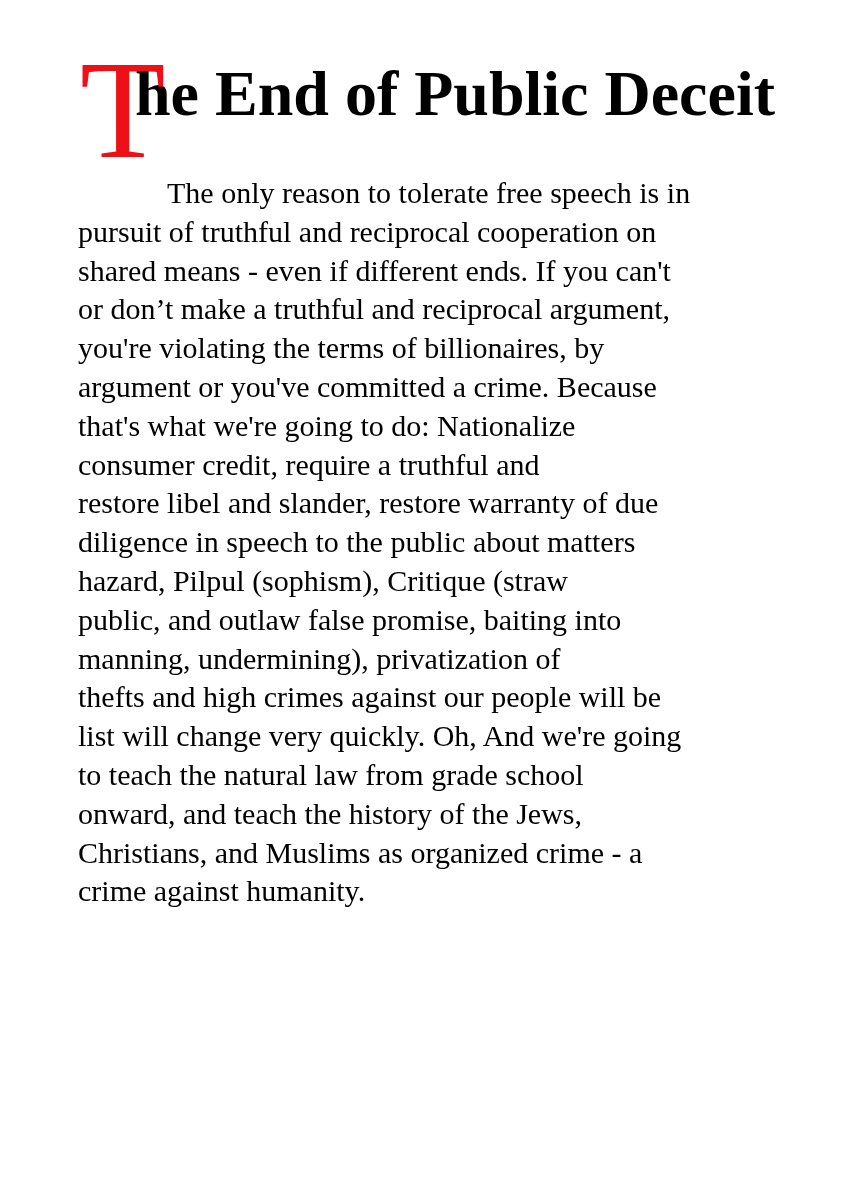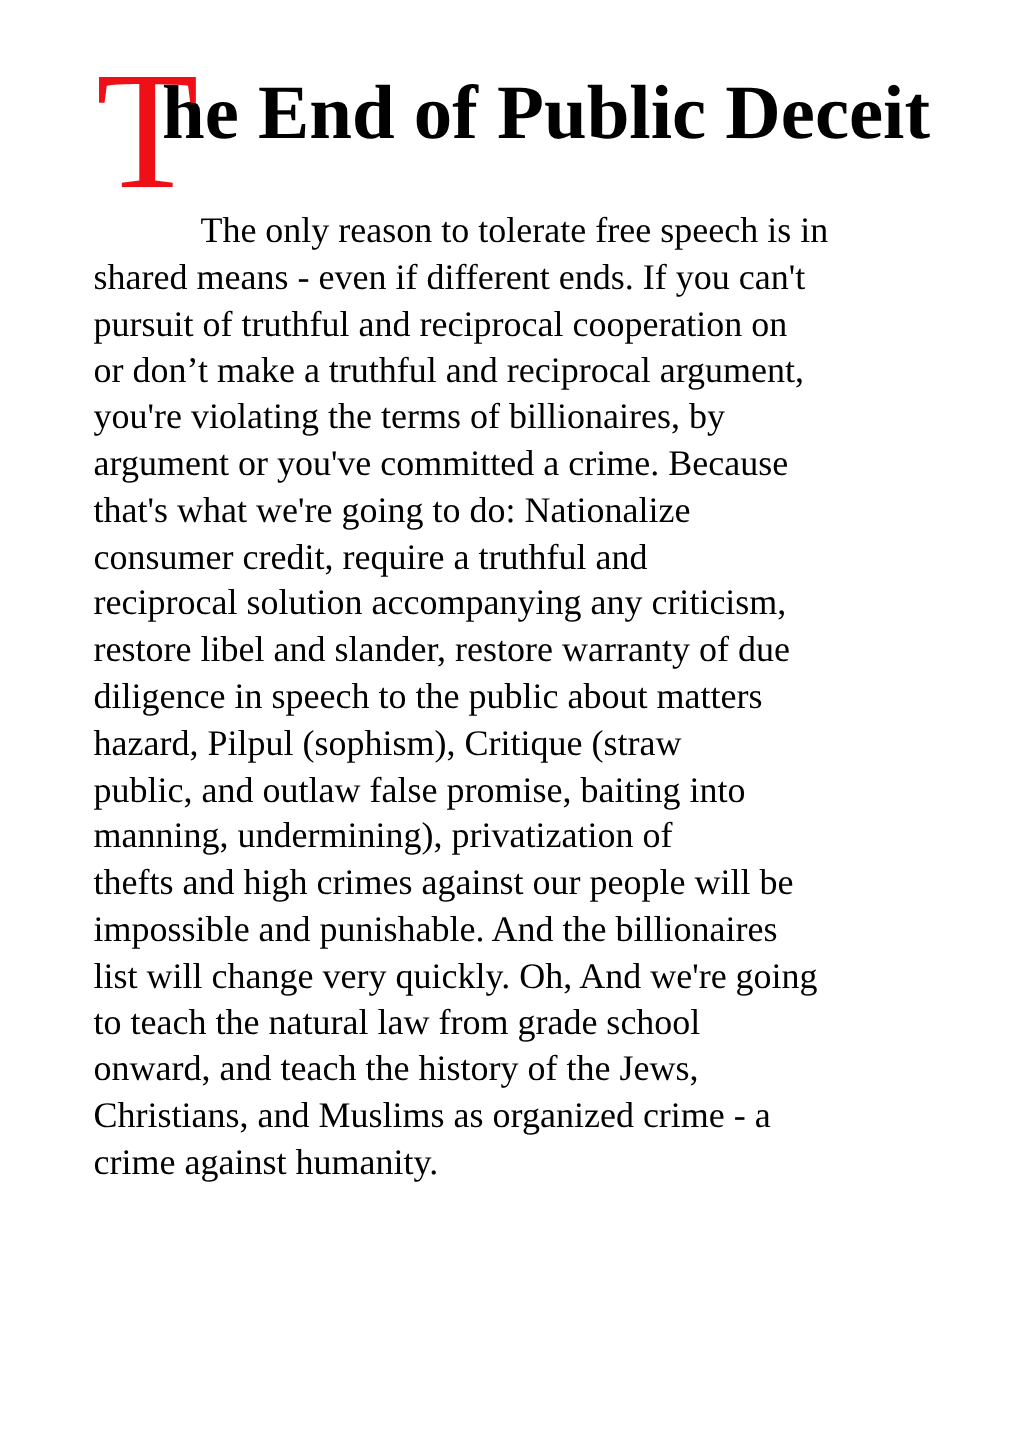--- a/index.html
+++ b/index.html
@@ -49,34 +49,32 @@
 </head>
 <body style="background: rgb(255, 255, 255);">
 
 <div class="page" style="color: rgb(0, 0, 0);">
   <span class="dropcap" style="color: rgb(238, 15, 23);">T</span>
   <h1 class="title">
     <span>he End of Public Deceit</span>
   </h1>
   <div class="body-text">
       <span class="line">The only reason to tolerate free speech is in</span>
+      <span class="line">pursuit of truthful and reciprocal cooperation on</span>
       <span class="line">shared means - even if different ends. If you can't</span>
-      <span class="line">pursuit of truthful and reciprocal cooperation on</span>
       <span class="line">or don’t make a truthful and reciprocal argument,</span>
       <span class="line">you're violating the terms of billionaires, by</span>
       <span class="line">argument or you've committed a crime. Because</span>
       <span class="line">that's what we're going to do: Nationalize</span>
       <span class="line">consumer credit, require a truthful and</span>
-      <span class="line">reciprocal solution accompanying any criticism,</span>
       <span class="line">restore libel and slander, restore warranty of due</span>
       <span class="line">diligence in speech to the public about matters</span>
       <span class="line">hazard, Pilpul (sophism), Critique (straw</span>
       <span class="line">public, and outlaw false promise, baiting into</span>
       <span class="line">manning, undermining), privatization of</span>
       <span class="line">thefts and high crimes against our people will be</span>
-      <span class="line">impossible and punishable. And the billionaires</span>
       <span class="line">list will change very quickly. Oh, And we're going</span>
       <span class="line">to teach the natural law from grade school</span>
       <span class="line">onward, and teach the history of the Jews,</span>
       <span class="line">Christians, and Muslims as organized crime - a</span>
       <span class="line">crime against humanity.</span>
     </div>
 </div>
 
 </body></html>

